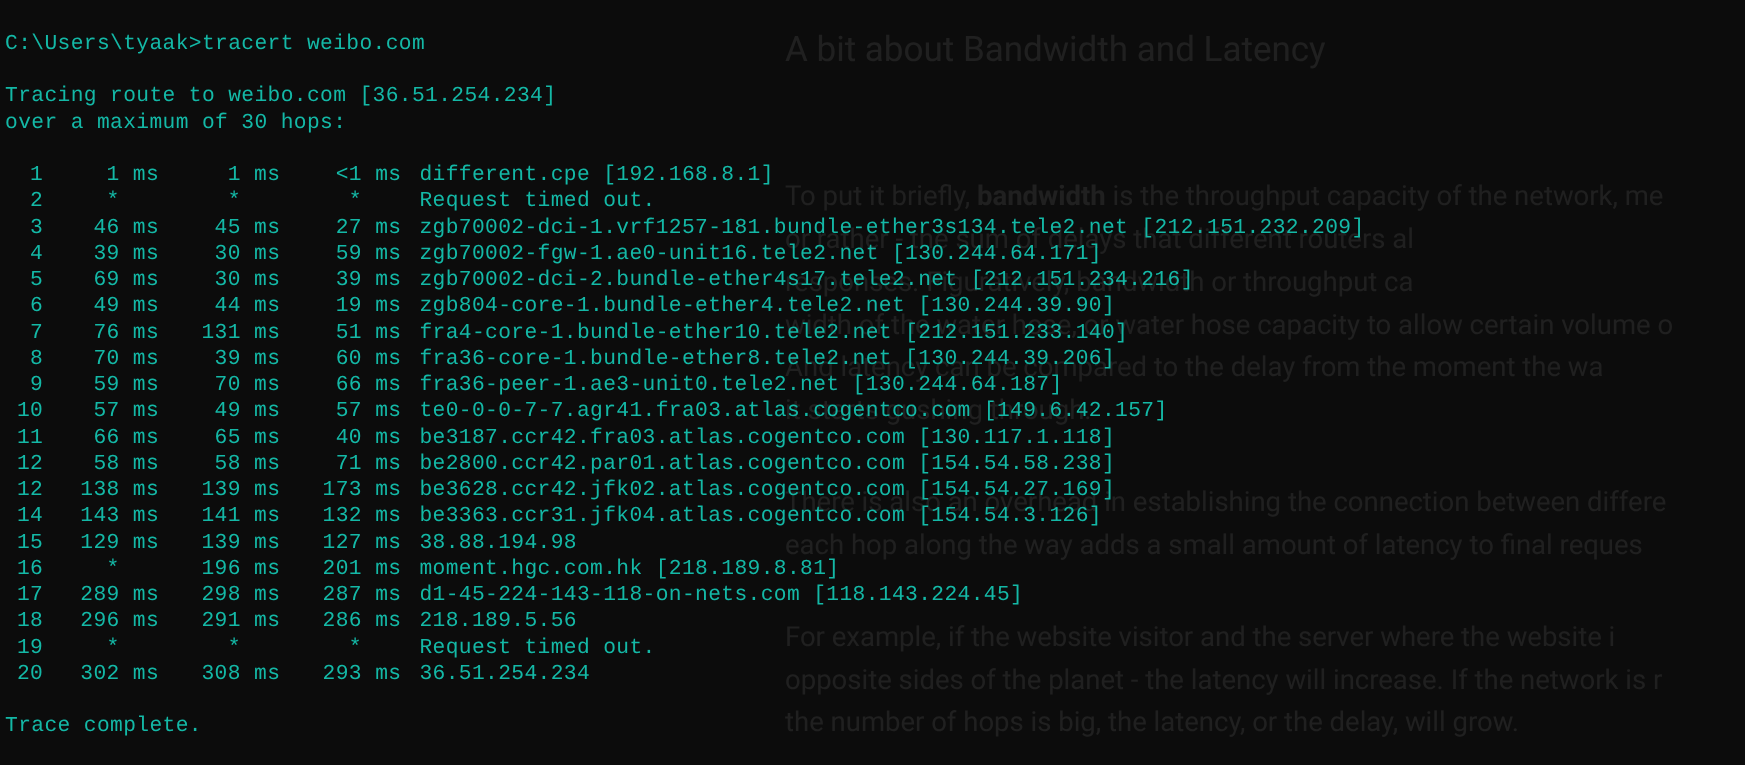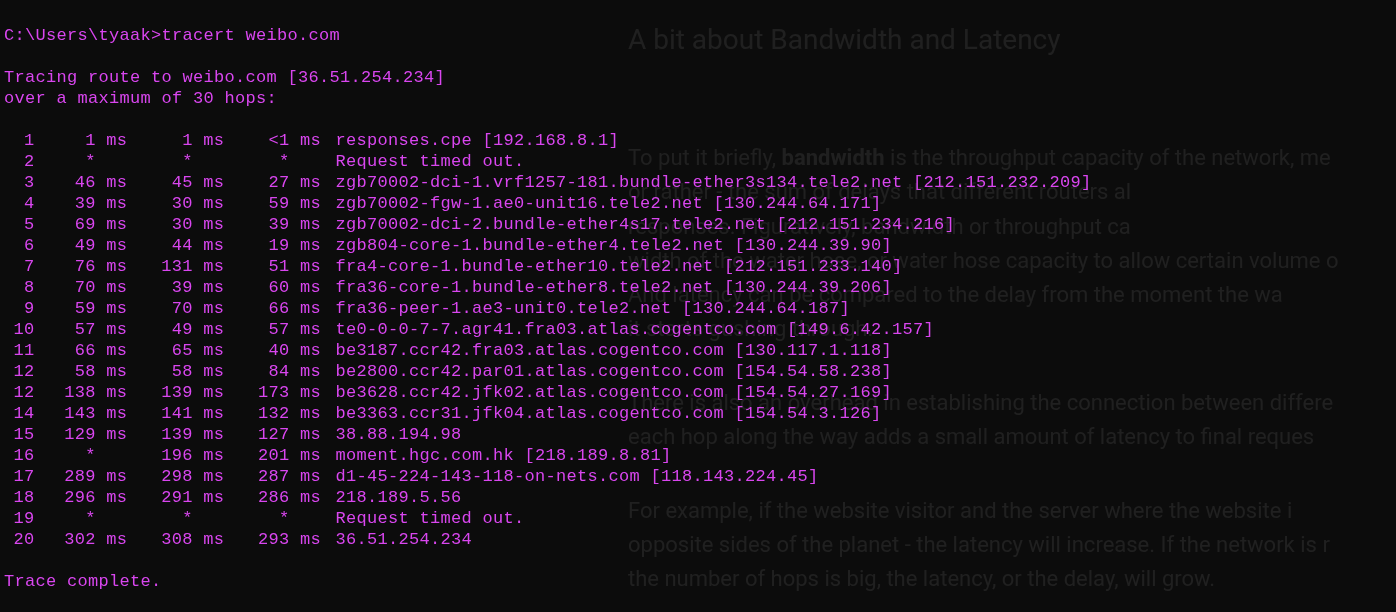--- a/index.html
+++ b/index.html
@@ -48,21 +48,21 @@
   .terminal {
     position: absolute;
     left: 4px;
     top: 4px;
     right: 4px;
     bottom: 4px;
     font-size: 17px;
     line-height: 21px;
     letter-spacing: 0.3px;
     white-space: pre;
-    color: #d946ef;
+    color: #14b8a6;
   }
   .c-hop { display:inline-block; width: 3ch; text-align:right; }
   .c-t   { display:inline-block; width: 6ch; text-align:right; }
   .c-ms  { display:inline-block; width: 3.5ch; }
   .c-host{ display:inline-block; padding-left: 1ch; }
 </style>
 </head>
 <body>
 
 <div class="wrap">
@@ -84,32 +84,32 @@
   </div>
 
   <div class="overlay"></div>
 
   <div class="terminal">
 <span>C:\Users\tyaak&gt;</span><span>tracert weibo.com</span>
 
 <span>Tracing route to weibo.com [36.51.254.234]</span>
 <span>over a maximum of 30 hops:</span>
 
-<div id="hops"><span class="c-hop">1</span><span class="c-t">1</span><span class="c-ms"> ms</span><span class="c-t">1</span><span class="c-ms"> ms</span><span class="c-t">&lt;1</span><span class="c-ms"> ms</span><span class="c-host">responses.cpe [192.168.8.1]</span>
+<div id="hops"><span class="c-hop">1</span><span class="c-t">1</span><span class="c-ms"> ms</span><span class="c-t">1</span><span class="c-ms"> ms</span><span class="c-t">&lt;1</span><span class="c-ms"> ms</span><span class="c-host">different.cpe [192.168.8.1]</span>
 <span class="c-hop">2</span><span class="c-t">*</span><span class="c-ms"> </span><span class="c-t">*</span><span class="c-ms"> </span><span class="c-t">*</span><span class="c-ms"> </span><span class="c-host">Request timed out.</span>
 <span class="c-hop">3</span><span class="c-t">46</span><span class="c-ms"> ms</span><span class="c-t">45</span><span class="c-ms"> ms</span><span class="c-t">27</span><span class="c-ms"> ms</span><span class="c-host">zgb70002-dci-1.vrf1257-181.bundle-ether3s134.tele2.net [212.151.232.209]</span>
 <span class="c-hop">4</span><span class="c-t">39</span><span class="c-ms"> ms</span><span class="c-t">30</span><span class="c-ms"> ms</span><span class="c-t">59</span><span class="c-ms"> ms</span><span class="c-host">zgb70002-fgw-1.ae0-unit16.tele2.net [130.244.64.171]</span>
 <span class="c-hop">5</span><span class="c-t">69</span><span class="c-ms"> ms</span><span class="c-t">30</span><span class="c-ms"> ms</span><span class="c-t">39</span><span class="c-ms"> ms</span><span class="c-host">zgb70002-dci-2.bundle-ether4s17.tele2.net [212.151.234.216]</span>
 <span class="c-hop">6</span><span class="c-t">49</span><span class="c-ms"> ms</span><span class="c-t">44</span><span class="c-ms"> ms</span><span class="c-t">19</span><span class="c-ms"> ms</span><span class="c-host">zgb804-core-1.bundle-ether4.tele2.net [130.244.39.90]</span>
 <span class="c-hop">7</span><span class="c-t">76</span><span class="c-ms"> ms</span><span class="c-t">131</span><span class="c-ms"> ms</span><span class="c-t">51</span><span class="c-ms"> ms</span><span class="c-host">fra4-core-1.bundle-ether10.tele2.net [212.151.233.140]</span>
 <span class="c-hop">8</span><span class="c-t">70</span><span class="c-ms"> ms</span><span class="c-t">39</span><span class="c-ms"> ms</span><span class="c-t">60</span><span class="c-ms"> ms</span><span class="c-host">fra36-core-1.bundle-ether8.tele2.net [130.244.39.206]</span>
 <span class="c-hop">9</span><span class="c-t">59</span><span class="c-ms"> ms</span><span class="c-t">70</span><span class="c-ms"> ms</span><span class="c-t">66</span><span class="c-ms"> ms</span><span class="c-host">fra36-peer-1.ae3-unit0.tele2.net [130.244.64.187]</span>
 <span class="c-hop">10</span><span class="c-t">57</span><span class="c-ms"> ms</span><span class="c-t">49</span><span class="c-ms"> ms</span><span class="c-t">57</span><span class="c-ms"> ms</span><span class="c-host">te0-0-0-7-7.agr41.fra03.atlas.cogentco.com [149.6.42.157]</span>
 <span class="c-hop">11</span><span class="c-t">66</span><span class="c-ms"> ms</span><span class="c-t">65</span><span class="c-ms"> ms</span><span class="c-t">40</span><span class="c-ms"> ms</span><span class="c-host">be3187.ccr42.fra03.atlas.cogentco.com [130.117.1.118]</span>
-<span class="c-hop">12</span><span class="c-t">58</span><span class="c-ms"> ms</span><span class="c-t">58</span><span class="c-ms"> ms</span><span class="c-t">84</span><span class="c-ms"> ms</span><span class="c-host">be2800.ccr42.par01.atlas.cogentco.com [154.54.58.238]</span>
+<span class="c-hop">12</span><span class="c-t">58</span><span class="c-ms"> ms</span><span class="c-t">58</span><span class="c-ms"> ms</span><span class="c-t">71</span><span class="c-ms"> ms</span><span class="c-host">be2800.ccr42.par01.atlas.cogentco.com [154.54.58.238]</span>
 <span class="c-hop">12</span><span class="c-t">138</span><span class="c-ms"> ms</span><span class="c-t">139</span><span class="c-ms"> ms</span><span class="c-t">173</span><span class="c-ms"> ms</span><span class="c-host">be3628.ccr42.jfk02.atlas.cogentco.com [154.54.27.169]</span>
 <span class="c-hop">14</span><span class="c-t">143</span><span class="c-ms"> ms</span><span class="c-t">141</span><span class="c-ms"> ms</span><span class="c-t">132</span><span class="c-ms"> ms</span><span class="c-host">be3363.ccr31.jfk04.atlas.cogentco.com [154.54.3.126]</span>
 <span class="c-hop">15</span><span class="c-t">129</span><span class="c-ms"> ms</span><span class="c-t">139</span><span class="c-ms"> ms</span><span class="c-t">127</span><span class="c-ms"> ms</span><span class="c-host">38.88.194.98</span>
 <span class="c-hop">16</span><span class="c-t">*</span><span class="c-ms"> </span><span class="c-t">196</span><span class="c-ms"> ms</span><span class="c-t">201</span><span class="c-ms"> ms</span><span class="c-host">moment.hgc.com.hk [218.189.8.81]</span>
 <span class="c-hop">17</span><span class="c-t">289</span><span class="c-ms"> ms</span><span class="c-t">298</span><span class="c-ms"> ms</span><span class="c-t">287</span><span class="c-ms"> ms</span><span class="c-host">d1-45-224-143-118-on-nets.com [118.143.224.45]</span>
 <span class="c-hop">18</span><span class="c-t">296</span><span class="c-ms"> ms</span><span class="c-t">291</span><span class="c-ms"> ms</span><span class="c-t">286</span><span class="c-ms"> ms</span><span class="c-host">218.189.5.56</span>
 <span class="c-hop">19</span><span class="c-t">*</span><span class="c-ms"> </span><span class="c-t">*</span><span class="c-ms"> </span><span class="c-t">*</span><span class="c-ms"> </span><span class="c-host">Request timed out.</span>
 <span class="c-hop">20</span><span class="c-t">302</span><span class="c-ms"> ms</span><span class="c-t">308</span><span class="c-ms"> ms</span><span class="c-t">293</span><span class="c-ms"> ms</span><span class="c-host">36.51.254.234</span>
 </div>
 <span>Trace complete.</span>

